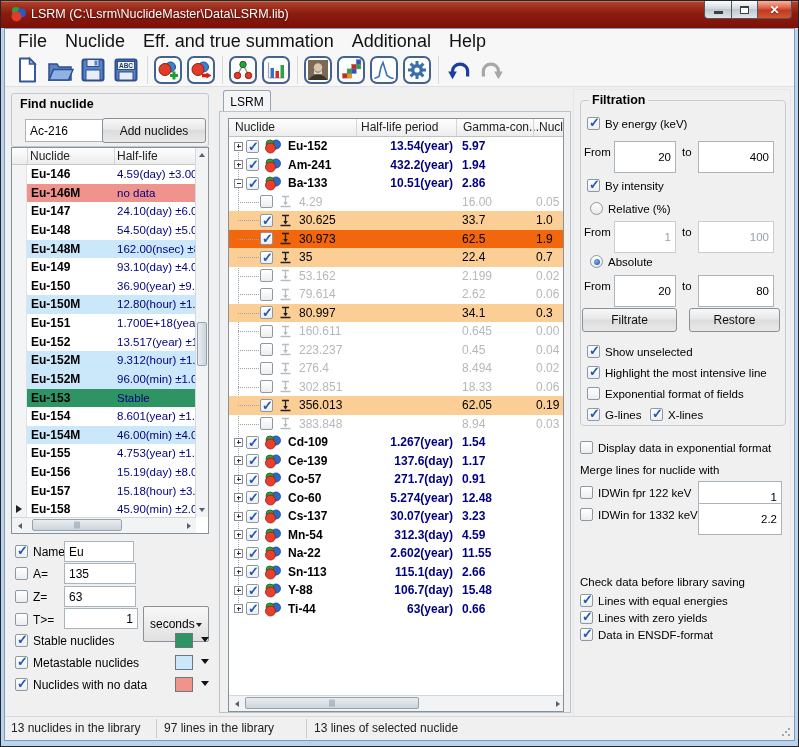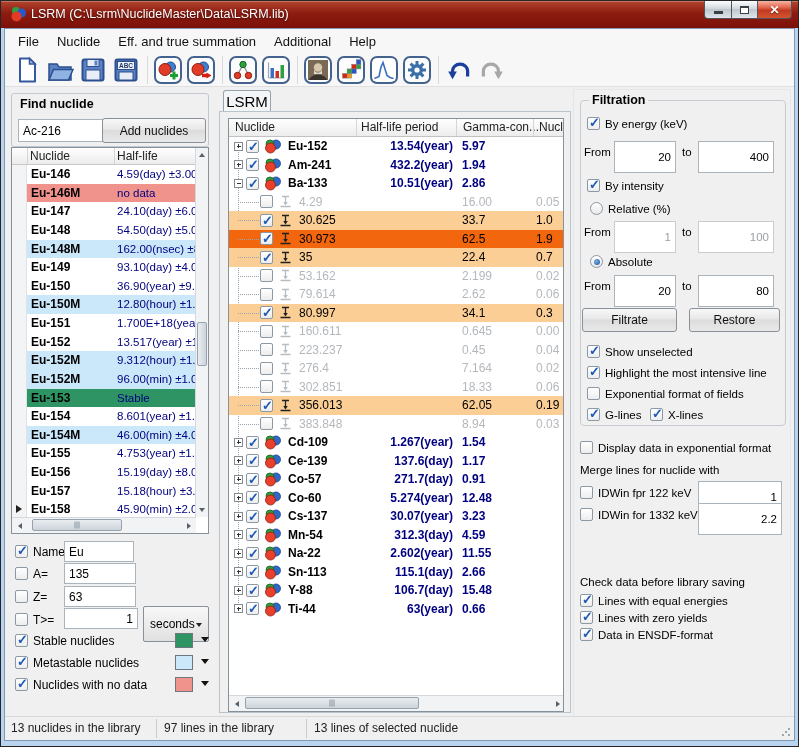--- a/index.html
+++ b/index.html
@@ -11,33 +11,33 @@
 .winbtns{position:absolute;right:6px;top:0;display:flex}
 .wbtn{height:18px;border:1px solid #53555a;border-top:none;display:flex;align-items:center;justify-content:center;margin-left:-1px;background:linear-gradient(#fdfdfd,#d2d8de 45%,#bfc7cf 50%,#dfe5ea)}
 .wbtn.min{width:28px;border-radius:0 0 0 4px}
 .wbtn.max{width:27px}
 .wbtn.close{width:35px;border-radius:0 0 4px 0;background:linear-gradient(#f7b3a3,#e06048 40%,#c23a22 55%,#d4552f)}
 .g-min{width:9px;height:3px;background:#3a3f44;margin-top:5px}
 .g-max{width:9px;height:8px;border:1px solid #3a3f44;border-top:2px solid #3a3f44;background:#fff}
 .g-close{color:#fff;font-size:12px;font-weight:bold;text-shadow:0 1px 1px rgba(0,0,0,.5)}
 .client{position:absolute;left:3px;right:3px;top:27px;bottom:5px;background:#f0f0f0;border:1px solid #7f98b5}
 .menubar{position:absolute;left:0;top:0;right:0;height:24px;background:#f7f7f7;display:flex;align-items:center;padding-left:4px}
-.menu-item{font-size:13px;color:#111;padding:3px 9px}
+.menu-item{font-size:18px;color:#111;padding:3px 9px}
 .toolbar{position:absolute;left:0;top:24px;right:0;height:34px;background:#f7f7f7;border-bottom:1px solid #e0e0e0;display:flex;align-items:center;padding-left:8px}
 .ticon{width:28px;height:28px;margin-right:5px}
 .tbicon{width:28px;height:28px;margin-right:5px;border:2px solid #44628e;border-radius:7px;background:#fcfcfc;display:flex;align-items:center;justify-content:center;overflow:hidden}
 .tsep{width:1px;height:28px;background:#d9d9d9;margin:0 6px 0 2px}
 .workarea{position:absolute;left:0;top:58px;right:0;bottom:24px;background:#f0f0f0}
 
 .lp{position:absolute;left:6px;top:0;width:198px;bottom:0}
 .findbox{position:absolute;left:0;top:6px;width:198px;height:54px;border:1px solid #c2c8cf;border-radius:3px}
 .find-title{position:absolute;left:8px;top:3px;font-weight:bold;font-size:12.5px}
 .tin{background:#fff;border:1px solid #aab4bd;font-size:12px;color:#000;display:flex;align-items:center;padding:0 4px}
 .tin.num{justify-content:flex-end}
-.find-input{position:absolute;left:6px;top:25px;width:86px;height:23px}
+.find-input{position:absolute;left:13px;top:25px;width:86px;height:23px}
 .btn{border:1px solid #8a9097;border-radius:3px;background:linear-gradient(#f8f8f8,#e8e8e8 45%,#dcdcdc 50%,#e9e9e9);font-size:12px;color:#111;display:flex;align-items:center;justify-content:center}
 .add-btn{position:absolute;left:90px;top:24px;width:104px;height:25px}
 .listbox{position:absolute;left:0;top:60px;width:198px;height:387px;border:1px solid #85929c;background:#fff}
 .lheader{position:absolute;left:0;top:0;width:184px;height:17px;background:linear-gradient(#ffffff,#ececec);border-bottom:1px solid #c9c9c9;font-size:12px;color:#222}
 .lheader .c1{position:absolute;left:18px;top:1px}
 .lheader .c2{position:absolute;left:105px;top:1px}
 .lheader .s1{position:absolute;left:15px;top:0;bottom:0;width:1px;background:#d5d5d5}
 .lheader .s2{position:absolute;left:102px;top:0;bottom:0;width:1px;background:#d5d5d5}
 .lrows{position:absolute;left:0;top:17px;width:184px;height:354px;overflow:hidden}
 .lrow{position:relative;height:18.63px;font-size:12px;line-height:18.6px}
@@ -66,21 +66,21 @@
 .radio{width:13px;height:13px;border:1px solid #8b98a5;border-radius:50%;background:linear-gradient(#fff,#e8e8e8);position:relative;flex:none}
 .radio.checked::after{content:"";position:absolute;left:2.5px;top:2.5px;width:6px;height:6px;border-radius:50%;background:radial-gradient(circle at 35% 35%,#7ab0e8,#1c52a8)}
 .ck{position:absolute;display:flex;align-items:center;gap:5px;font-size:12px;height:15px}
 .ck .cklbl{white-space:nowrap}
 .dd{position:absolute;border:1px solid #8a9097;border-radius:2px;background:linear-gradient(#f8f8f8,#e0e0e0);font-size:12px;display:flex;align-items:center;padding:0 6px}
 .dd .tri-dd{margin-left:auto;width:0;height:0;border:3.5px solid transparent;border-top:4.5px solid #222;margin-top:4px}
 .swatch{position:absolute;width:18px;height:15px;border:1px solid #6d7780}
 .swarrow{position:absolute;width:0;height:0;border:4px solid transparent;border-top:5px solid #111}
 
 .cp{position:absolute;left:214px;top:0;width:352px;height:630px}
-.tab{position:absolute;left:4px;top:3px;width:48px;height:22px;background:#f4f5f6;border:1px solid #98a4ad;border-bottom:none;border-radius:3px 3px 0 0;font-size:15px;display:flex;align-items:center;justify-content:center}
+.tab{position:absolute;left:4px;top:3px;width:48px;height:22px;background:#f4f5f6;border:1px solid #98a4ad;border-bottom:none;border-radius:3px 3px 0 0;font-size:12px;display:flex;align-items:center;justify-content:center}
 .cbody{position:absolute;left:0;top:24px;width:352px;height:602px;border:1px solid #b9c3cb;background:#f0f0f0}
 .tree{position:absolute;left:8px;top:6px;width:336px;height:594px;border:1px solid #85929c;background:#fff;overflow:hidden}
 .theader{position:absolute;left:0;top:0;right:0;height:18px;background:linear-gradient(#ffffff,#ececec);border-bottom:1px solid #c2c2c2;font-size:12px;color:#222}
 .theader span{position:absolute;top:1px;white-space:nowrap}
 .theader .hs{position:absolute;top:0;bottom:0;width:1px;background:#d5d5d5}
 .trows{position:absolute;left:0;top:18px;width:336px;height:560px;overflow:hidden}
 .vline{position:absolute;left:9px;top:9px;height:463px;border-left:1px dotted #9aa4ac;z-index:1}
 .trow{position:relative;height:18.5px;font-size:12px;line-height:18.5px;z-index:2}
 .trow.hl-light{background:#FBCE96}
 .trow.hl-strong{background:#F2660D}
@@ -611,21 +611,21 @@
       <span class="tnucl">0.04</span>
                 </div>
                 <div class="trow line un">
                   <div class="hdots"></div>
       <span class="cb "></span>
       <span class="licon"><svg viewBox="0 0 13 13" width="13" height="13">
                       <path d="M3 1.5 h7 M6.5 1.5 V7.5 M1.5 11.5 h10" stroke="currentColor" stroke-width="1.3" fill="none"></path>
                       <path d="M4.2 7 h4.6 L6.5 10.5 Z" fill="currentColor"></path>
                     </svg></span>
       <span class="tenergy">276.4</span>
-      <span class="tyield">7.164</span>
+      <span class="tyield">8.494</span>
       <span class="tnucl">0.02</span>
                 </div>
                 <div class="trow line un">
                   <div class="hdots"></div>
       <span class="cb "></span>
       <span class="licon"><svg viewBox="0 0 13 13" width="13" height="13">
                       <path d="M3 1.5 h7 M6.5 1.5 V7.5 M1.5 11.5 h10" stroke="currentColor" stroke-width="1.3" fill="none"></path>
                       <path d="M4.2 7 h4.6 L6.5 10.5 Z" fill="currentColor"></path>
                     </svg></span>
       <span class="tenergy">302.851</span>

